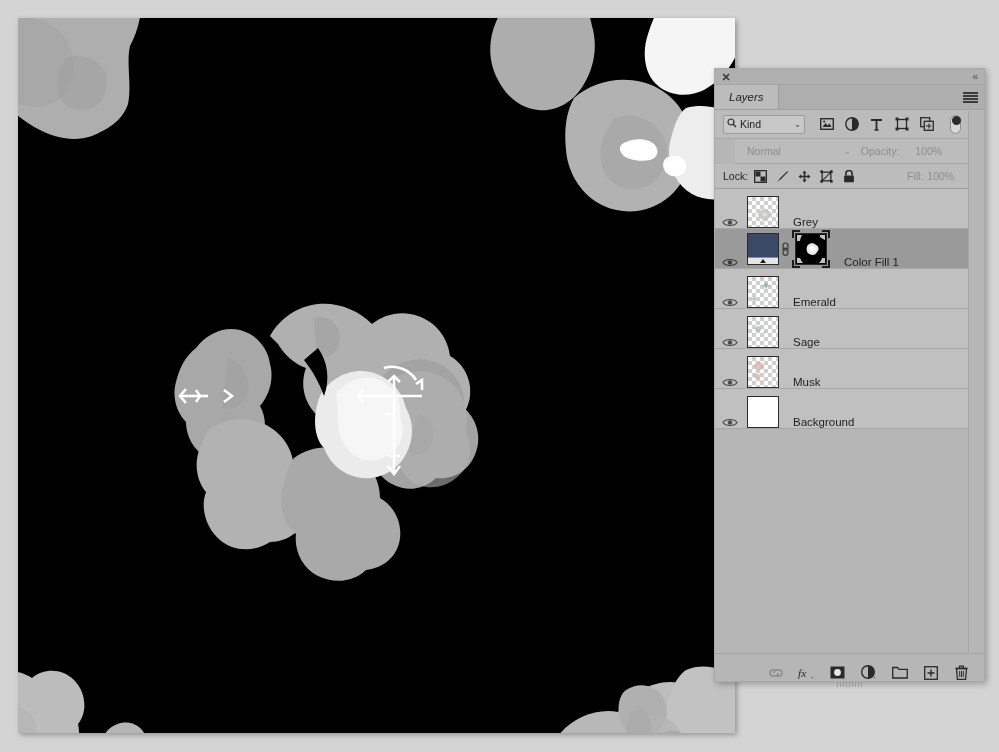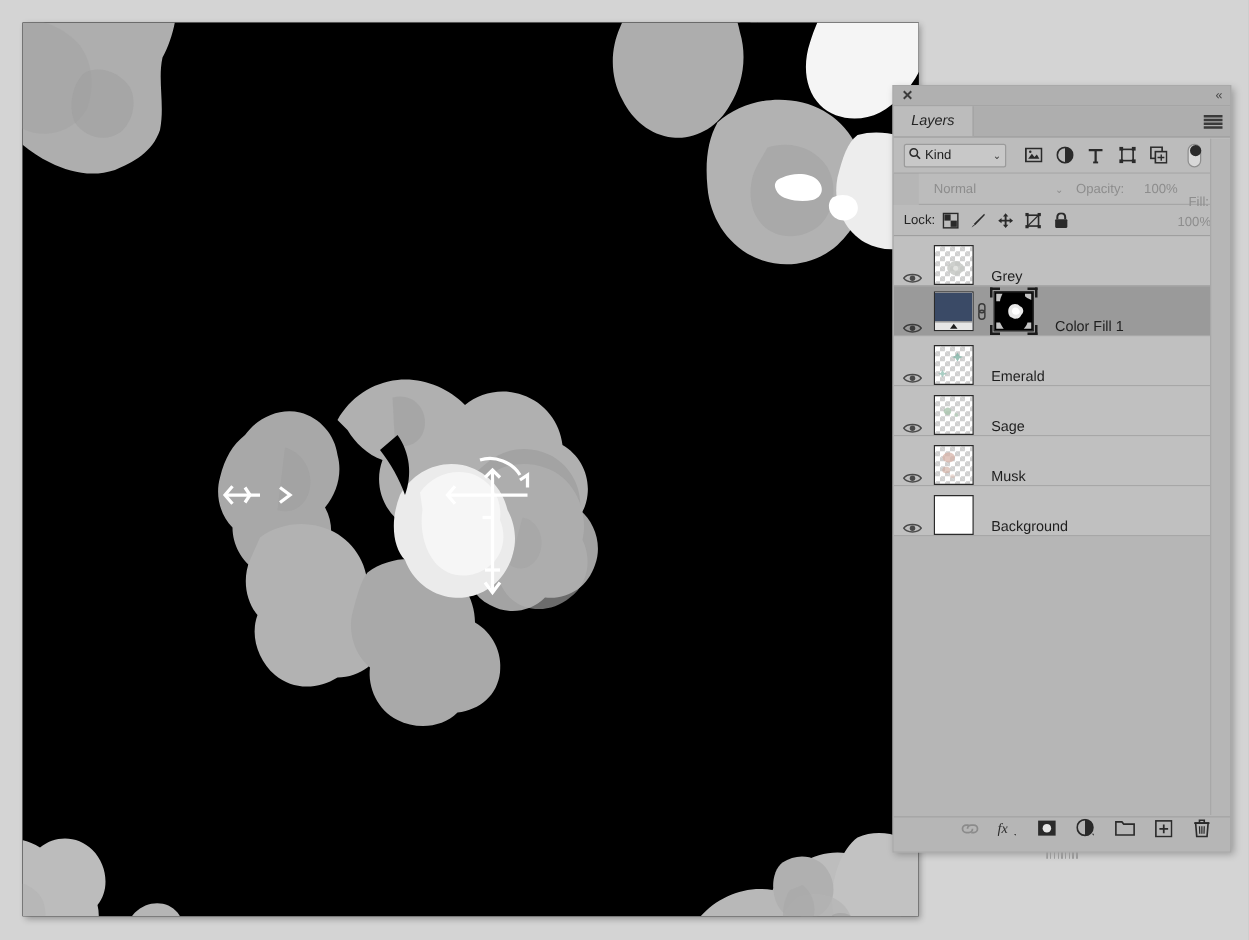--- a/index.html
+++ b/index.html
@@ -229,21 +229,20 @@
   .lock-label { font-size: 10.5px; color: #252525; margin-right: 6px; }
   .lock-icons { display: flex; align-items: center; gap: 9px; }
   .lock-icons .ficon { width: 13px; height: 13px; }
   .fill-group {
     display: flex;
     align-items: center;
     margin-left: auto;
     gap: 4px;
     font-size: 10.5px;
     color: #8d8d8d;
-    flex-direction: column;
   }
 
   
   .layer-list {
     flex: 1 1 auto;
     background: #b6b6b6;
     overflow-y: hidden;
     position: relative;
   }
   .layer-row {
@@ -327,21 +326,21 @@
     margin-left: 14px;
     white-space: nowrap;
   }
 
   
   .panel-bottom {
     height: 28px;
     background: #b6b6b6;
     border-top: 1px solid #a3a3a3;
     display: flex;
-    align-items: flex-start;
+    align-items: flex-end;
     justify-content: flex-end;
     gap: 14px;
     padding: 0 14px 0 0;
     flex: 0 0 auto;
     position: relative;
   }
   .bicon {
     width: 17px; height: 17px;
     display: flex; align-items: center; justify-content: center;
     cursor: pointer;

